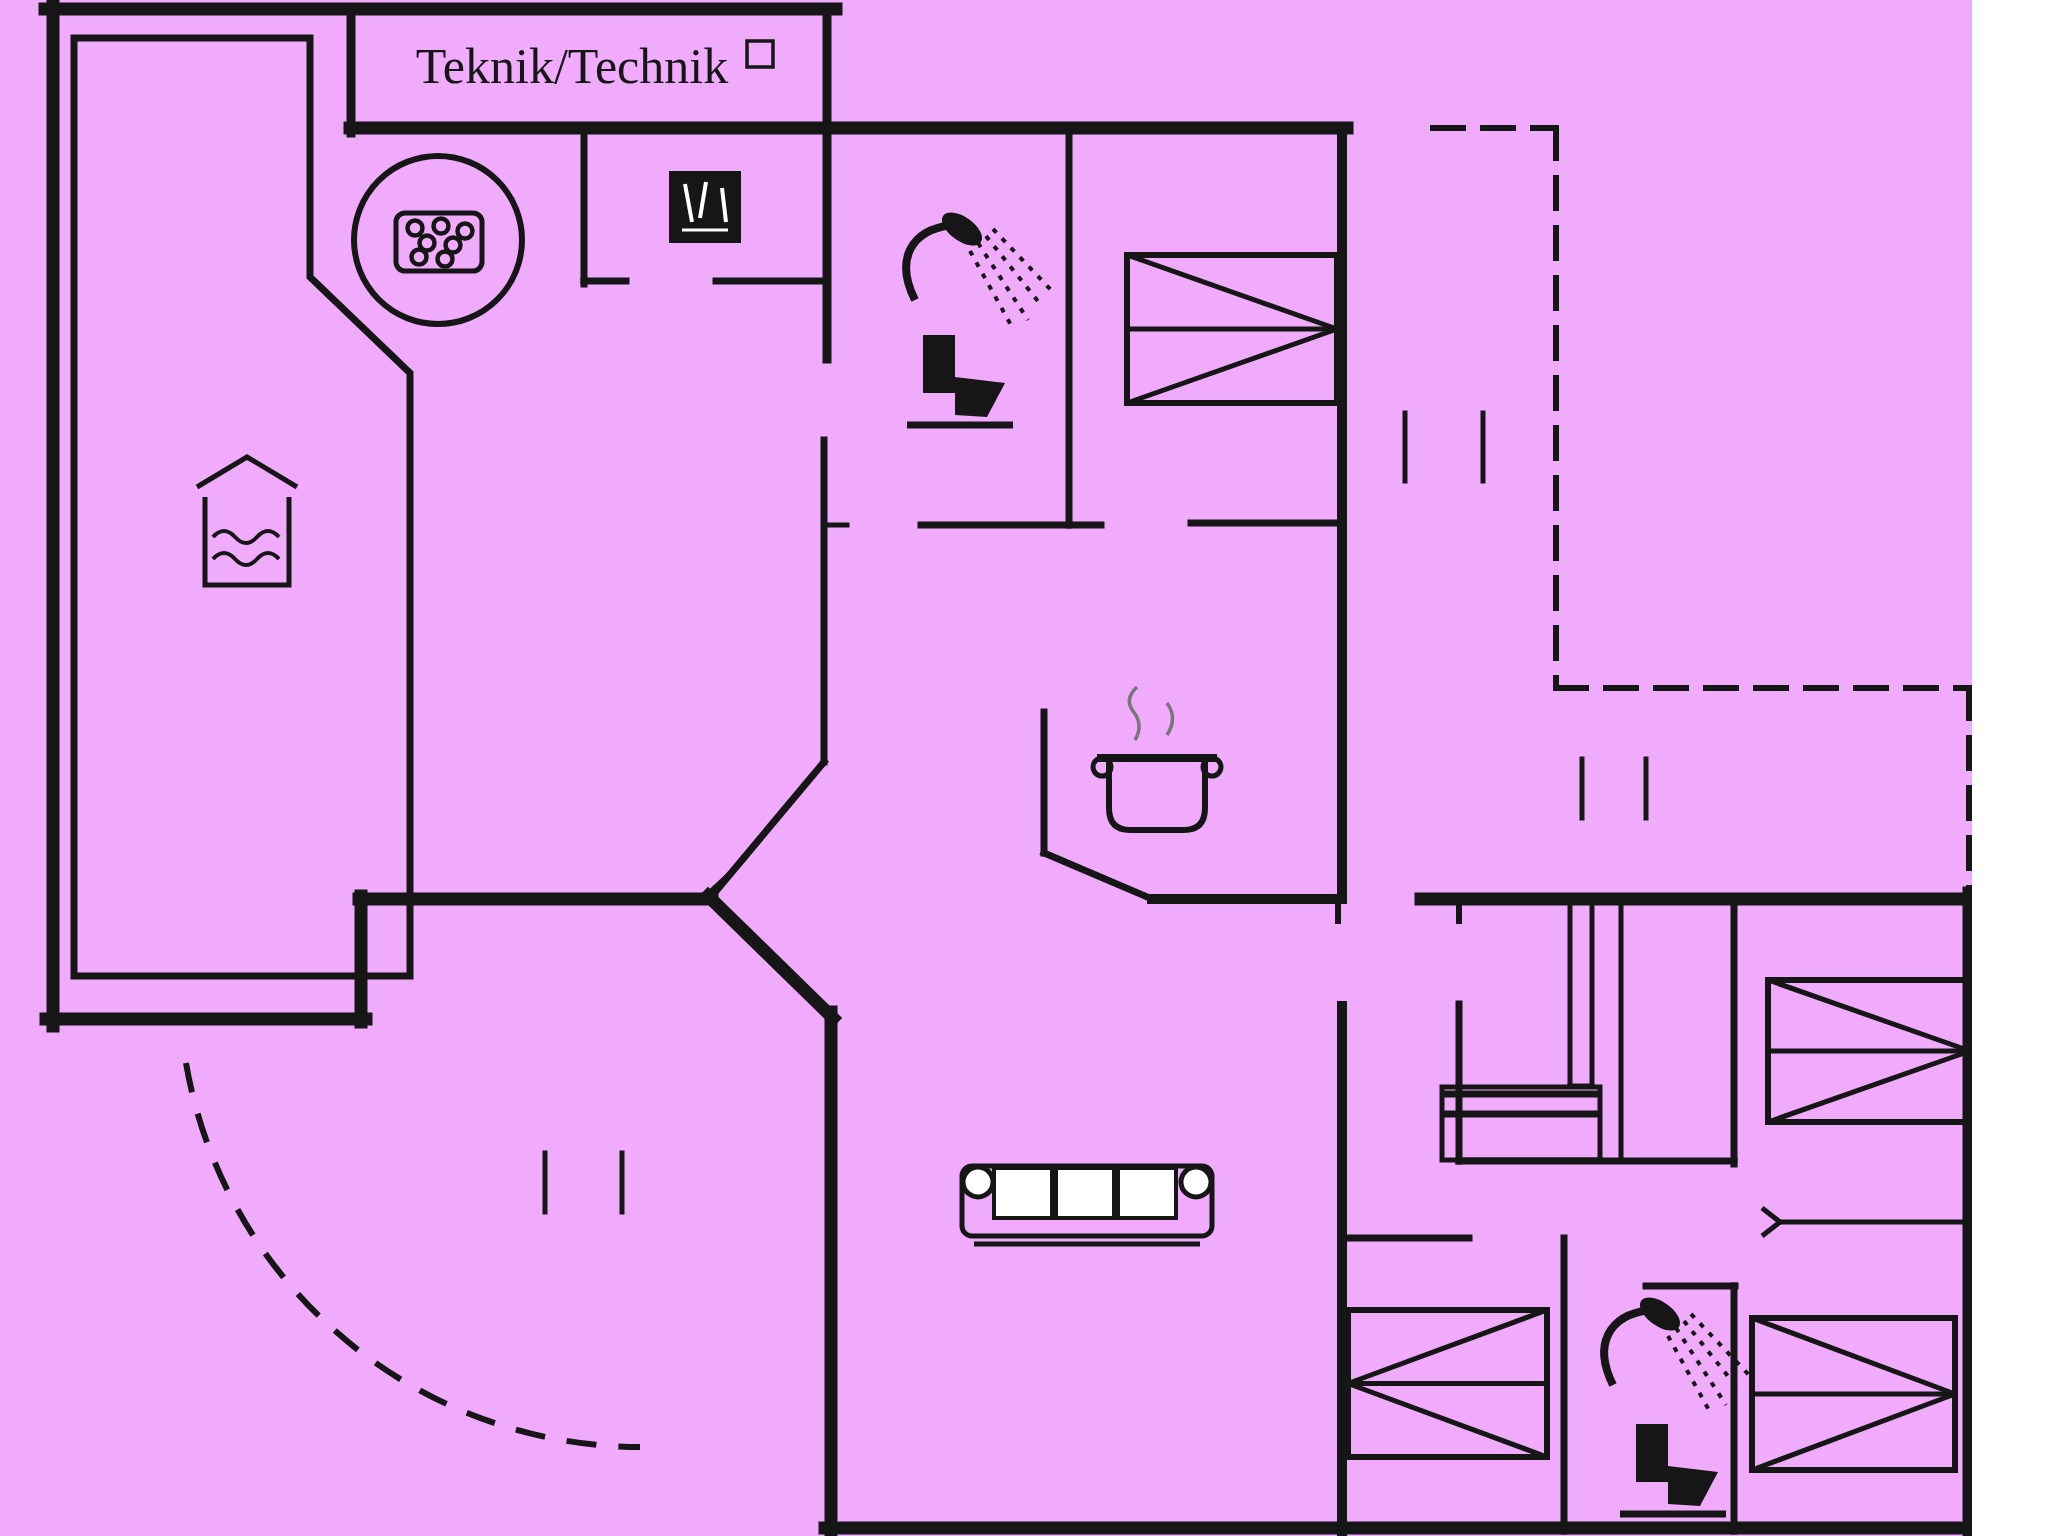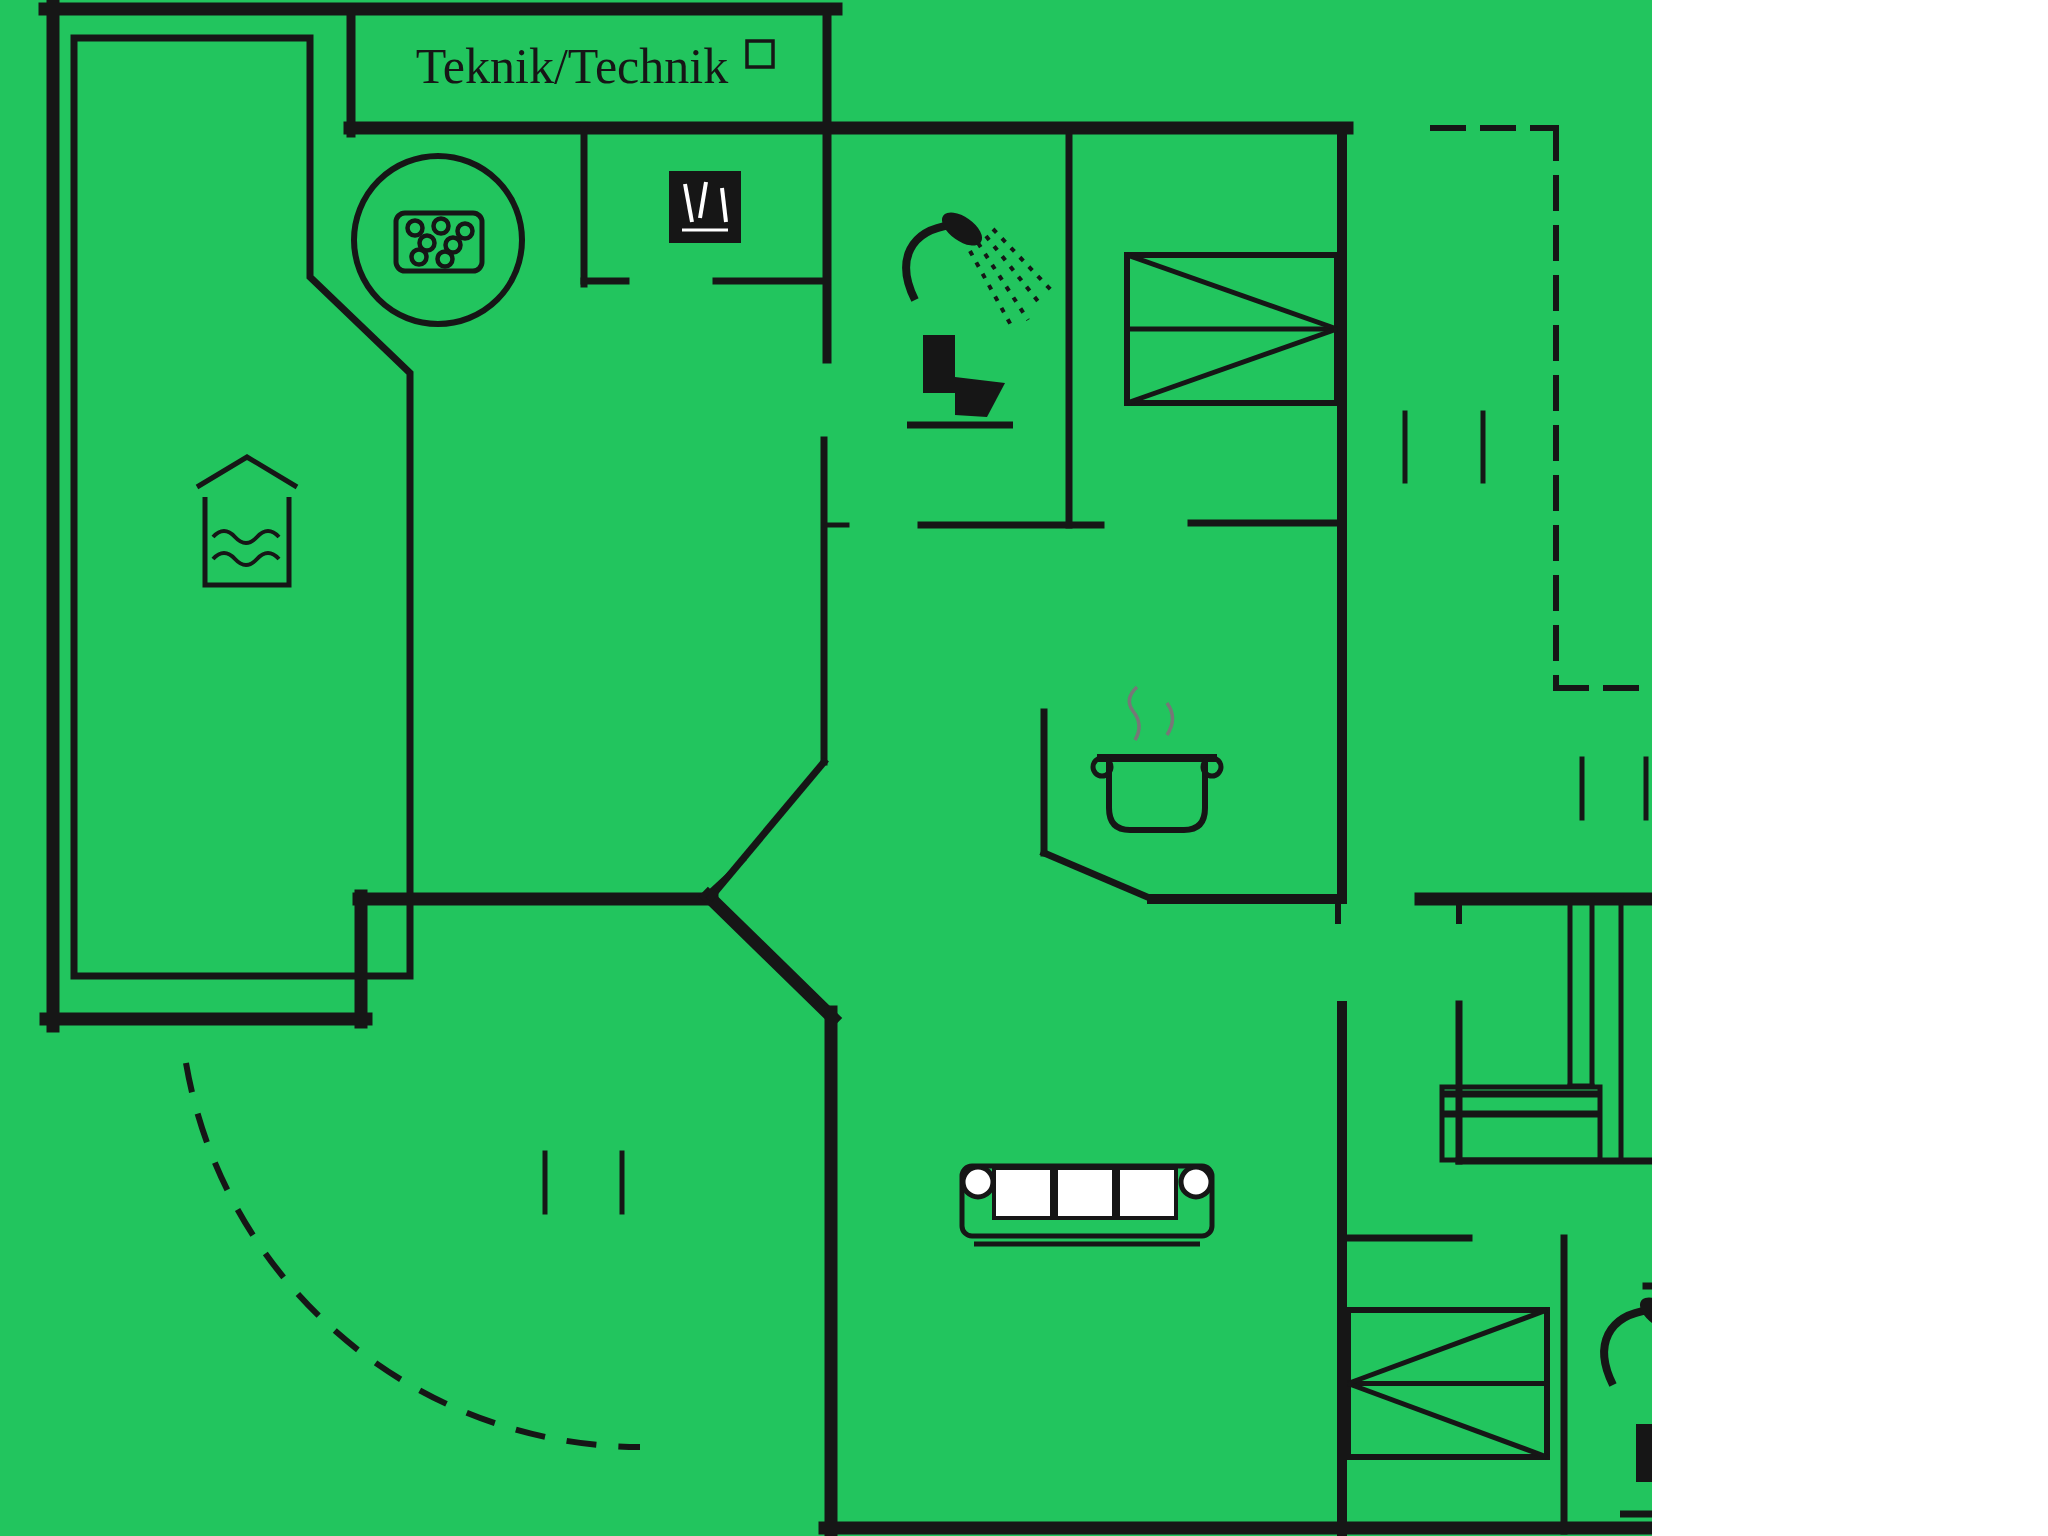--- a/index.html
+++ b/index.html
@@ -1,16 +1,16 @@
 <!DOCTYPE html>
 <html><head>
 <meta charset="utf-8">
 <style>
   html,body{margin:0;padding:0;background:#ffffff;}
-  #stage{position:relative;width:1652px;height:1536px;background:#22c55e;overflow:hidden;}
+  #stage{position:relative;width:1972px;height:1536px;background:#f0abfc;overflow:hidden;}
   svg{display:block}
   text{font-family:"Liberation Serif","DejaVu Serif",serif;}
 </style>
 </head>
 <body>
 
 <div id="stage">
   <svg id="plan" width="2048" height="1536" viewBox="0 0 2048 1536">
     <g id="g-pool">
         <polygon points="74,38 310,38 310,277 410,373 410,976 74,976" fill="none" stroke="#161616" stroke-width="7"></polygon>

